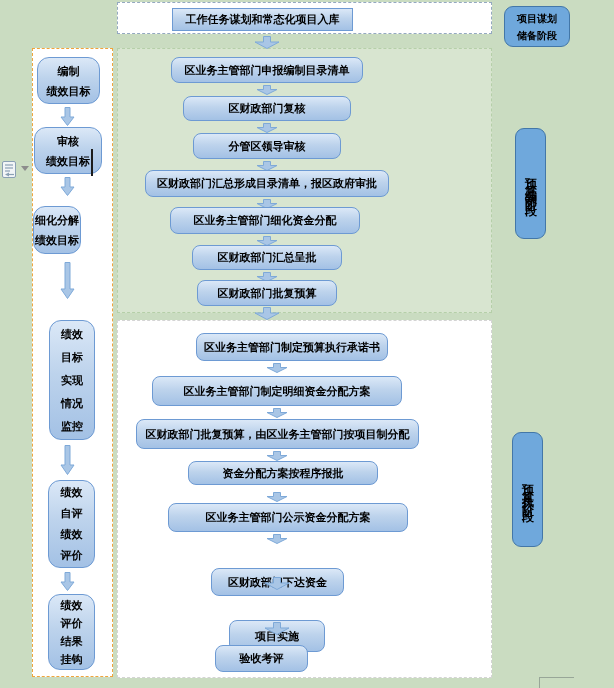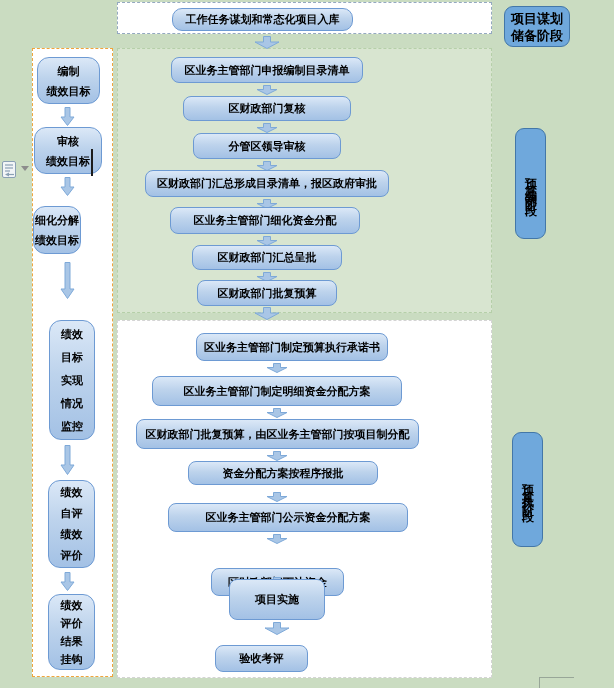--- a/index.html
+++ b/index.html
@@ -15,31 +15,31 @@
   #canvas-left{left:32px;top:48px;width:81px;height:629px;background:#ffffff;border:1px dashed #f0a43b}
 
   .fbox{
     position:absolute;display:flex;align-items:center;justify-content:center;
     text-align:center;box-sizing:border-box;
     font-weight:bold;font-size:11px;color:#000;
     background:linear-gradient(180deg,#dbe8f7 0%,#bdd3ec 45%,#a3c1e5 100%);
     border:1px solid #6d9ad3;border-radius:8px;
     line-height:1.15;white-space:pre-line;
   }
-  .round6{border-radius:10px}
+  .round6{border-radius:0}
   .lbox{border-radius:12px}
   .lh20{line-height:20px}
   .lh23{line-height:23px}
   .lh21{line-height:21px}
   .lh18{line-height:18px}
 
   .stage{
     position:absolute;display:flex;align-items:center;justify-content:center;
     text-align:center;box-sizing:border-box;
-    font-weight:bold;font-size:13px;color:#000;
+    font-weight:bold;font-size:10px;color:#000;
     background:#6fa8dc;border:1.5px solid #4377a8;border-radius:9px;
     line-height:17px;white-space:pre-line;
   }
   .vert{
     writing-mode:vertical-rl;text-orientation:upright;
     font-size:12px;letter-spacing:5px;line-height:normal;
   }
 
   svg.ar{position:absolute}
   svg.ar path{fill:#a9c6e6;stroke:#7ea9d8;stroke-width:1}
@@ -181,21 +181,21 @@
   <div class="fbox" style="left:168px;top:503px;width:240px;height:29px">区业务主管部门公示资金分配方案</div>
   <svg class="ar" style="left:266px;top:534px" width="22" height="10" viewBox="0 0 22 10">
     <path d="M7.5 0.5 L14.5 0.5 L14.5 4.5 L21 4.5 L11 9.5 L1 4.5 L7.5 4.5 Z"></path>
     </svg>
 
   <div class="fbox" style="left:211px;top:568px;width:133px;height:28px">区财政部门下达资金</div>
   <svg class="ar" style="left:264px;top:577px" width="26" height="13" viewBox="0 0 26 13">
     <path d="M9.5 0.5 L16.5 0.5 L16.5 6 L25 6 L13 12.5 L1 6 L9.5 6 Z"></path>
     </svg>
 
-  <div class="fbox" style="left:229px;top:579px;width:96px;height:41px">项目实施</div>
+  <div class="fbox" style="left:229px;top:620px;width:96px;height:32px">项目实施</div>
   <svg class="ar" style="left:264px;top:622px" width="26" height="13" viewBox="0 0 26 13">
     <path d="M9.5 0.5 L16.5 0.5 L16.5 6 L25 6 L13 12.5 L1 6 L9.5 6 Z"></path>
     </svg>
 
   <div class="fbox" style="left:215px;top:645px;width:93px;height:27px">验收考评</div>
 
   <div class="corner-mark"></div>
 
 </div>
 

